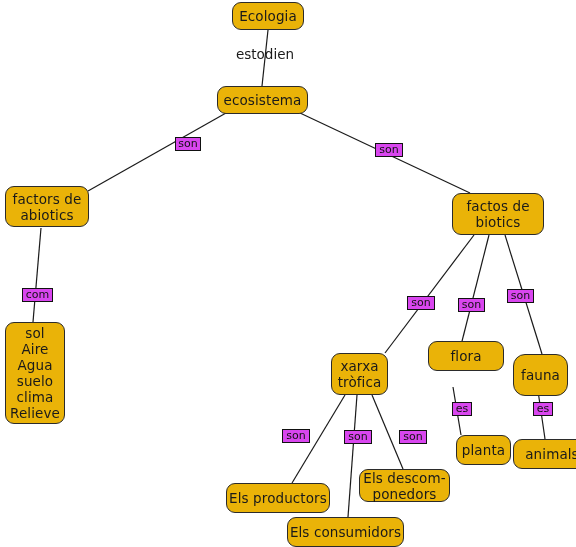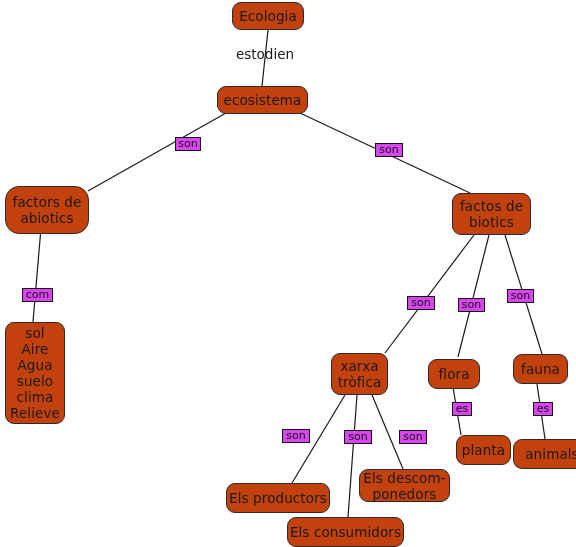--- a/index.html
+++ b/index.html
@@ -21,21 +21,21 @@
     position: absolute;
     left: 0;
     top: 0;
     width: 576px;
     height: 547px;
     pointer-events: none;
   }
   .node {
     position: absolute;
     box-sizing: border-box;
-    background: #c2410c;
+    background: #eab308;
     border: 1.3px solid #2b2b2b;
     border-radius: 9px;
     display: flex;
     align-items: center;
     justify-content: center;
     text-align: center;
     color: #1a1a1a;
     font-size: 13.5px;
     line-height: 16px;
     letter-spacing: 0.1px;
@@ -76,34 +76,34 @@
       <line x1="505" y1="235" x2="542" y2="354" stroke="#1a1a1a" stroke-width="1.2"></line>
       <line x1="345" y1="395" x2="292" y2="483" stroke="#1a1a1a" stroke-width="1.2"></line>
       <line x1="357" y1="395" x2="348" y2="517" stroke="#1a1a1a" stroke-width="1.2"></line>
       <line x1="372" y1="395" x2="403" y2="469" stroke="#1a1a1a" stroke-width="1.2"></line>
       <line x1="453" y1="387" x2="461" y2="435" stroke="#1a1a1a" stroke-width="1.2"></line>
       <line x1="537" y1="384" x2="545" y2="439" stroke="#1a1a1a" stroke-width="1.2"></line>
     </svg>
   <div id="node-layer">
       <div class="node" style="left: 232px; top: 2px; width: 72px; height: 28px;">Ecologia</div>
       <div class="node" style="left: 217px; top: 86px; width: 91px; height: 28px;">ecosistema</div>
-      <div class="node" style="left: 5px; top: 186px; width: 84px; height: 48px; border-radius: 14px;">factors de
+      <div class="node" style="left: 5px; top: 186px; width: 84px; height: 41px;">factors de
 abiotics</div>
-      <div class="node" style="left: 452px; top: 193px; width: 79px; height: 42px;">factos de
+      <div class="node" style="left: 452px; top: 193px; width: 92px; height: 42px;">factos de
 biotics</div>
       <div class="node" style="left: 5px; top: 322px; width: 60px; height: 102px;">sol
 Aire
 Agua
 suelo
 clima
 Relieve</div>
       <div class="node" style="left: 331px; top: 353px; width: 57px; height: 42px;">xarxa
 tròfica</div>
-      <div class="node" style="left: 428px; top: 359px; width: 52px; height: 30px;">flora</div>
-      <div class="node" style="left: 513px; top: 354px; width: 55px; height: 30px;">fauna</div>
+      <div class="node" style="left: 428px; top: 341px; width: 76px; height: 30px;">flora</div>
+      <div class="node" style="left: 513px; top: 354px; width: 55px; height: 42px; border-radius: 12px;">fauna</div>
       <div class="node" style="left: 432px; top: 435px; width: 55px; height: 30px; margin-left: 24px;">planta</div>
       <div class="node" style="left: 513px; top: 439px; width: 78px; height: 30px;">animals</div>
       <div class="node" style="left: 226px; top: 483px; width: 104px; height: 30px;">Els productors</div>
       <div class="node" style="left: 287px; top: 517px; width: 117px; height: 30px;">Els consumidors</div>
       <div class="node" style="left: 359px; top: 469px; width: 91px; height: 33px;">Els descom-
 ponedors</div>
     </div>
   <div id="label-layer">
       <div class="link-label plain" style="left: 232px; top: 45px; width: 66px; height: 18px; text-align: right;">estodien</div>
       <div class="link-label" style="left: 175px; top: 137px; width: 26px; height: 14px;">son</div>

